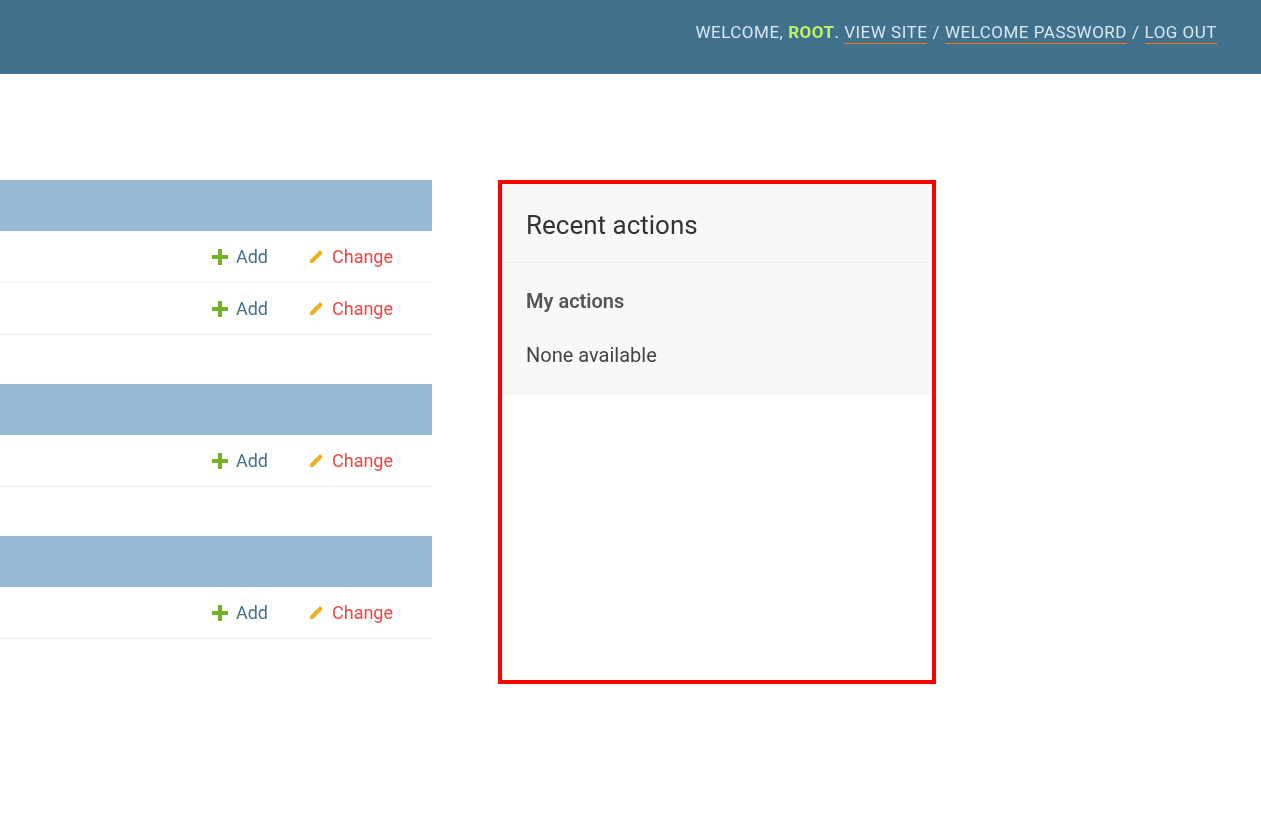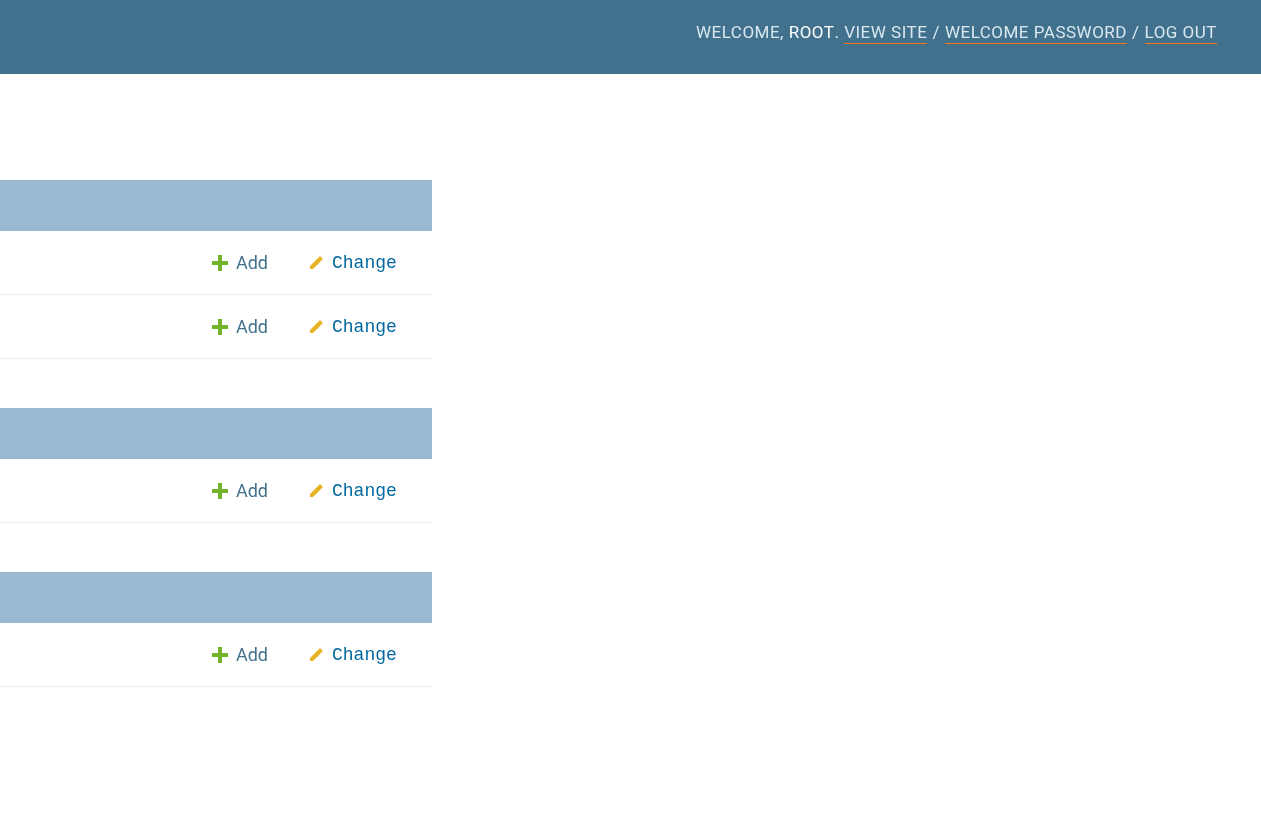--- a/index.html
+++ b/index.html
@@ -15,21 +15,21 @@
     height: 74px;
     display: flex;
     justify-content: flex-end;
     align-items: flex-start;
     padding: 22px 44px 0 0;
     color: #fff;
     font-size: 17px;
     letter-spacing: 0.5px;
   }
   .top-header .welcome { color: #d9e8f0; }
-  .top-header .username { font-weight: 400; color: #ffffff; }
+  .top-header .username { font-weight: 700; color: #bef264; }
   .top-header a {
     color: #d9e8f0;
     text-decoration: none;
     border-bottom: 1px solid #f97316;
     padding-bottom: 1px;
   }
   .top-header .sep { color: #d9e8f0; margin: 0 5px; }
 
   .content-wrap {
     display: flex;
@@ -43,32 +43,32 @@
   }
   .module { margin-bottom: 49px; }
   .module-caption {
     background: #99b9d2;
     height: 51px;
   }
   .module-row {
     display: flex;
     justify-content: flex-end;
     align-items: center;
-    height: 64px;
+    height: 52px;
     border-bottom: 1px solid #eee;
     padding-right: 26px;
   }
   .addlink, .changelink {
     display: inline-flex;
     align-items: center;
     font-size: 18px;
     text-decoration: none;
   }
   .addlink { color: #41718d; margin-right: 40px; }
-  .changelink { color: #0369a1; width: 98px; font-family: Liberation Mono, monospace; }
+  .changelink { color: #ef4444; width: 98px; }
   .icon-plus {
     display: inline-block;
     width: 16px; height: 16px;
     margin-right: 8px;
     position: relative;
   }
   .icon-plus::before, .icon-plus::after {
     content: "";
     position: absolute;
     background: #72b32a;
@@ -197,14 +197,21 @@
                 <path fill="#e6b422" d="M2 11l9-9 3 3-9 9H2v-3zM12 1l3 3-1.5 1.5-3-3L12 1z"></path>
               </svg>
           </span>
           <span>Change</span>
         </a>
       </div>
     </div>
 
   </div>
 
+  <div class="right-col">
+    <div class="recent-module">
+      <h2 class="recent-title">Recent actions</h2>
+      <h3 class="my-actions">My actions</h3>
+      <p class="none-available">None available</p>
+    </div>
+  </div>
 
 </div>
 
 </body></html>

